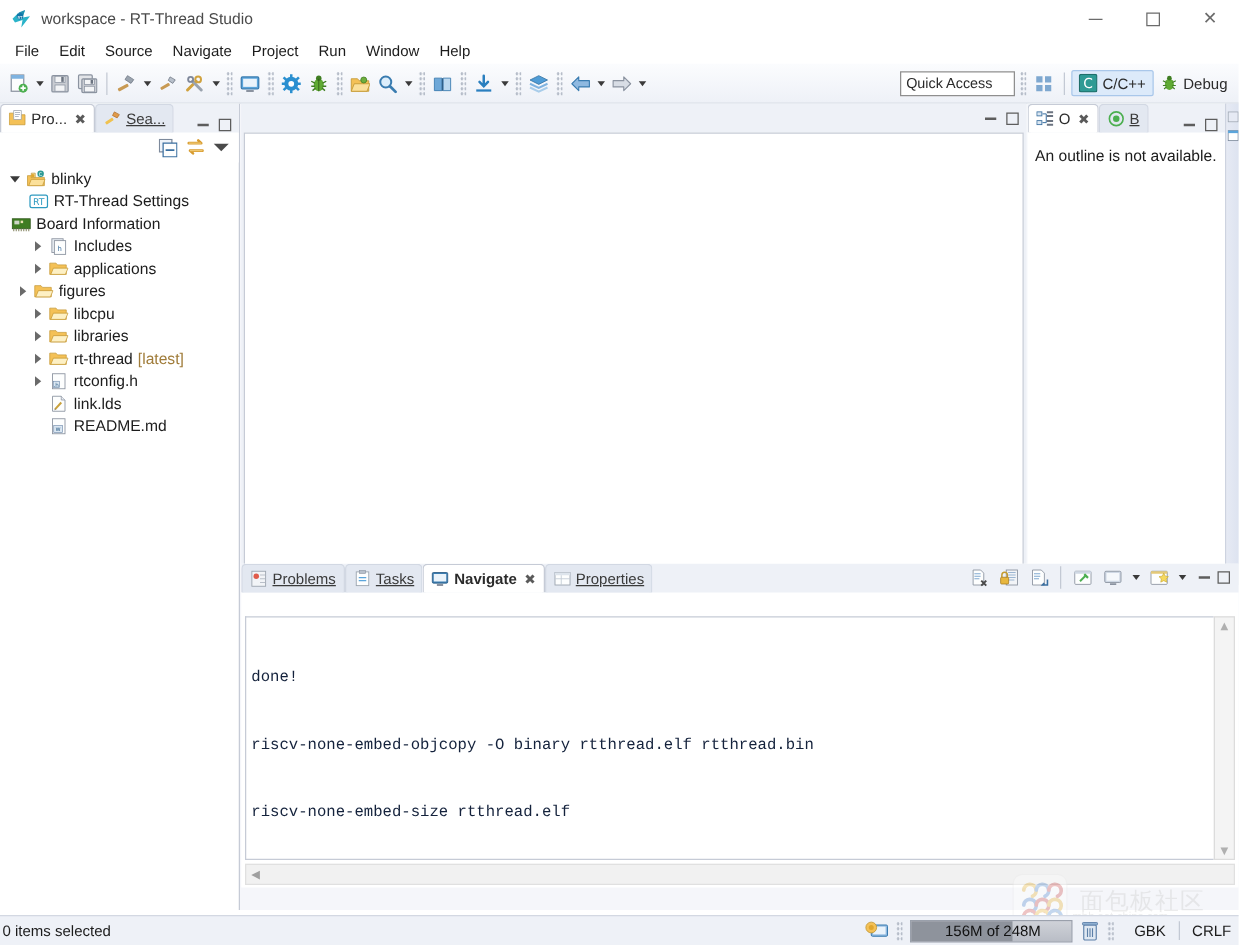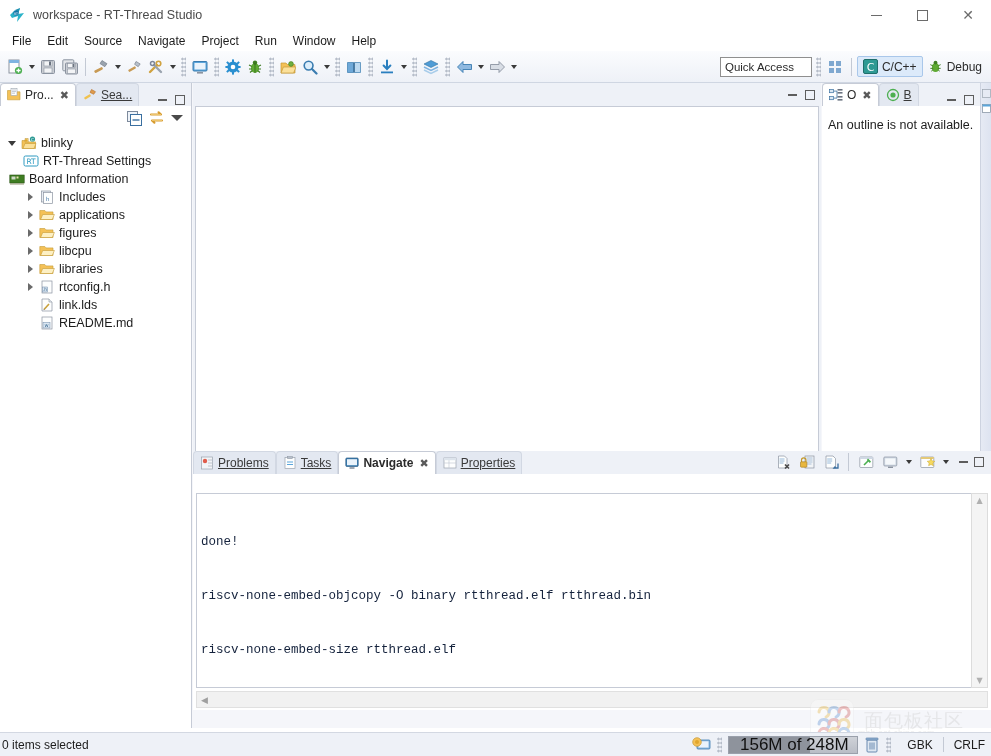--- a/index.html
+++ b/index.html
@@ -149,21 +149,21 @@
   }
   .st-left { padding-left: 2px; }
   .st-dots { width: 5px; height: 16px; margin: 0 6px;
     background-image: radial-gradient(#b6bdc9 1px, transparent 1.2px);
     background-size: 3px 4px; }
   .heap {
     display: flex; align-items: center; height: 18px; border: 1px solid #9aa0ab;
     background: linear-gradient(#cfd2d8,#b9bdc6); min-width: 130px;
   }
   .heap-fill { background: #8e939c; height: 100%; }
-  .heap-txt { position: absolute; width: 130px; text-align: center; font-size: 17px; color: #111; }
+  .heap-txt { position: absolute; width: 130px; text-align: center; font-size: 12px; color: #111; }
   .st-sep { width: 1px; height: 15px; background: #c3c9d4; margin: 0 10px; }
 
   
   .watermark {
     position: absolute; left: 810px; top: 698px; width: 175px; height: 46px;
     opacity: 0.35; pointer-events: none; display: flex; align-items: center; gap: 10px;
   }
   .wm-box { width: 44px; height: 44px; background: #fff; border-radius: 8px; border: 1px solid #eaeaea; position: relative; }
   .wm-txt { font-size: 19px; color: #c9c9c9; font-family: "DejaVu Sans", sans-serif; letter-spacing: 1px; }
   .wm-sub { position: absolute; left: 48px; top: 30px; font-size: 9px; color: #cbcbcb; }
@@ -511,53 +511,64 @@
           <span class="tree-ico">
             <svg width="16" height="14" viewBox="0 0 16 14">
               <path d="M0.8 2.5h5l1.2 1.4H14v7.6H0.8z" fill="#f4c157" stroke="#c59a36" stroke-width="0.6"></path>
               <path d="M1.6 11.5l2.1-5H15.4l-2.1 5z" fill="#fdf0c4" stroke="#c59a36" stroke-width="0.6"></path>
             </svg>
           </span>
           <span class="tree-label">applications</span>
         </div>
 
 
+        <div class="tree-row" style="padding-left:10px">
+          <span class="twisty closed"></span>
+          <span class="tree-ico">
+            <svg width="16" height="14" viewBox="0 0 16 14">
+              <path d="M0.8 2.5h5l1.2 1.4H14v7.6H0.8z" fill="#f4c157" stroke="#c59a36" stroke-width="0.6"></path>
+              <path d="M1.6 11.5l2.1-5H15.4l-2.1 5z" fill="#fdf0c4" stroke="#c59a36" stroke-width="0.6"></path>
+            </svg>
+          </span>
+          <span class="tree-label">figures</span>
+        </div>
+
         <div class="tree-row" style="padding-left:22px">
           <span class="twisty closed"></span>
           <span class="tree-ico">
             <svg width="16" height="14" viewBox="0 0 16 14">
               <path d="M0.8 2.5h5l1.2 1.4H14v7.6H0.8z" fill="#f4c157" stroke="#c59a36" stroke-width="0.6"></path>
               <path d="M1.6 11.5l2.1-5H15.4l-2.1 5z" fill="#fdf0c4" stroke="#c59a36" stroke-width="0.6"></path>
             </svg>
           </span>
-          <span class="tree-label">figures</span>
+          <span class="tree-label">libcpu</span>
         </div>
 
         <div class="tree-row" style="padding-left:22px">
           <span class="twisty closed"></span>
           <span class="tree-ico">
             <svg width="16" height="14" viewBox="0 0 16 14">
               <path d="M0.8 2.5h5l1.2 1.4H14v7.6H0.8z" fill="#f4c157" stroke="#c59a36" stroke-width="0.6"></path>
               <path d="M1.6 11.5l2.1-5H15.4l-2.1 5z" fill="#fdf0c4" stroke="#c59a36" stroke-width="0.6"></path>
             </svg>
           </span>
-          <span class="tree-label">libcpu</span>
+          <span class="tree-label">libraries</span>
         </div>
 
         <div class="tree-row" style="padding-left:22px">
           <span class="twisty closed"></span>
           <span class="tree-ico">
             <svg width="16" height="14" viewBox="0 0 16 14">
               <path d="M0.8 2.5h5l1.2 1.4H14v7.6H0.8z" fill="#f4c157" stroke="#c59a36" stroke-width="0.6"></path>
               <path d="M1.6 11.5l2.1-5H15.4l-2.1 5z" fill="#fdf0c4" stroke="#c59a36" stroke-width="0.6"></path>
             </svg>
           </span>
-          <span class="tree-label">libraries</span>
-        </div>
-
+          <span class="tree-label">rt-thread</span>
+          <span class="tree-sub">[latest]</span>
+        </div>
 
         <div class="tree-row" style="padding-left:22px">
           <span class="twisty closed"></span>
           <span class="tree-ico">
             <svg width="16" height="14" viewBox="0 0 16 14">
               <rect x="3" y="1" width="10" height="12" fill="#fdfefe" stroke="#8b93a0" stroke-width="0.7"></rect>
               <rect x="3.6" y="7" width="5" height="5" fill="#dbe7f2" stroke="#6b87a8" stroke-width="0.5"></rect>
               <text x="6" y="11.3" font-size="4.5" fill="#2f5f88" text-anchor="middle" font-family="DejaVu Sans">.h</text>
             </svg>
           </span>

